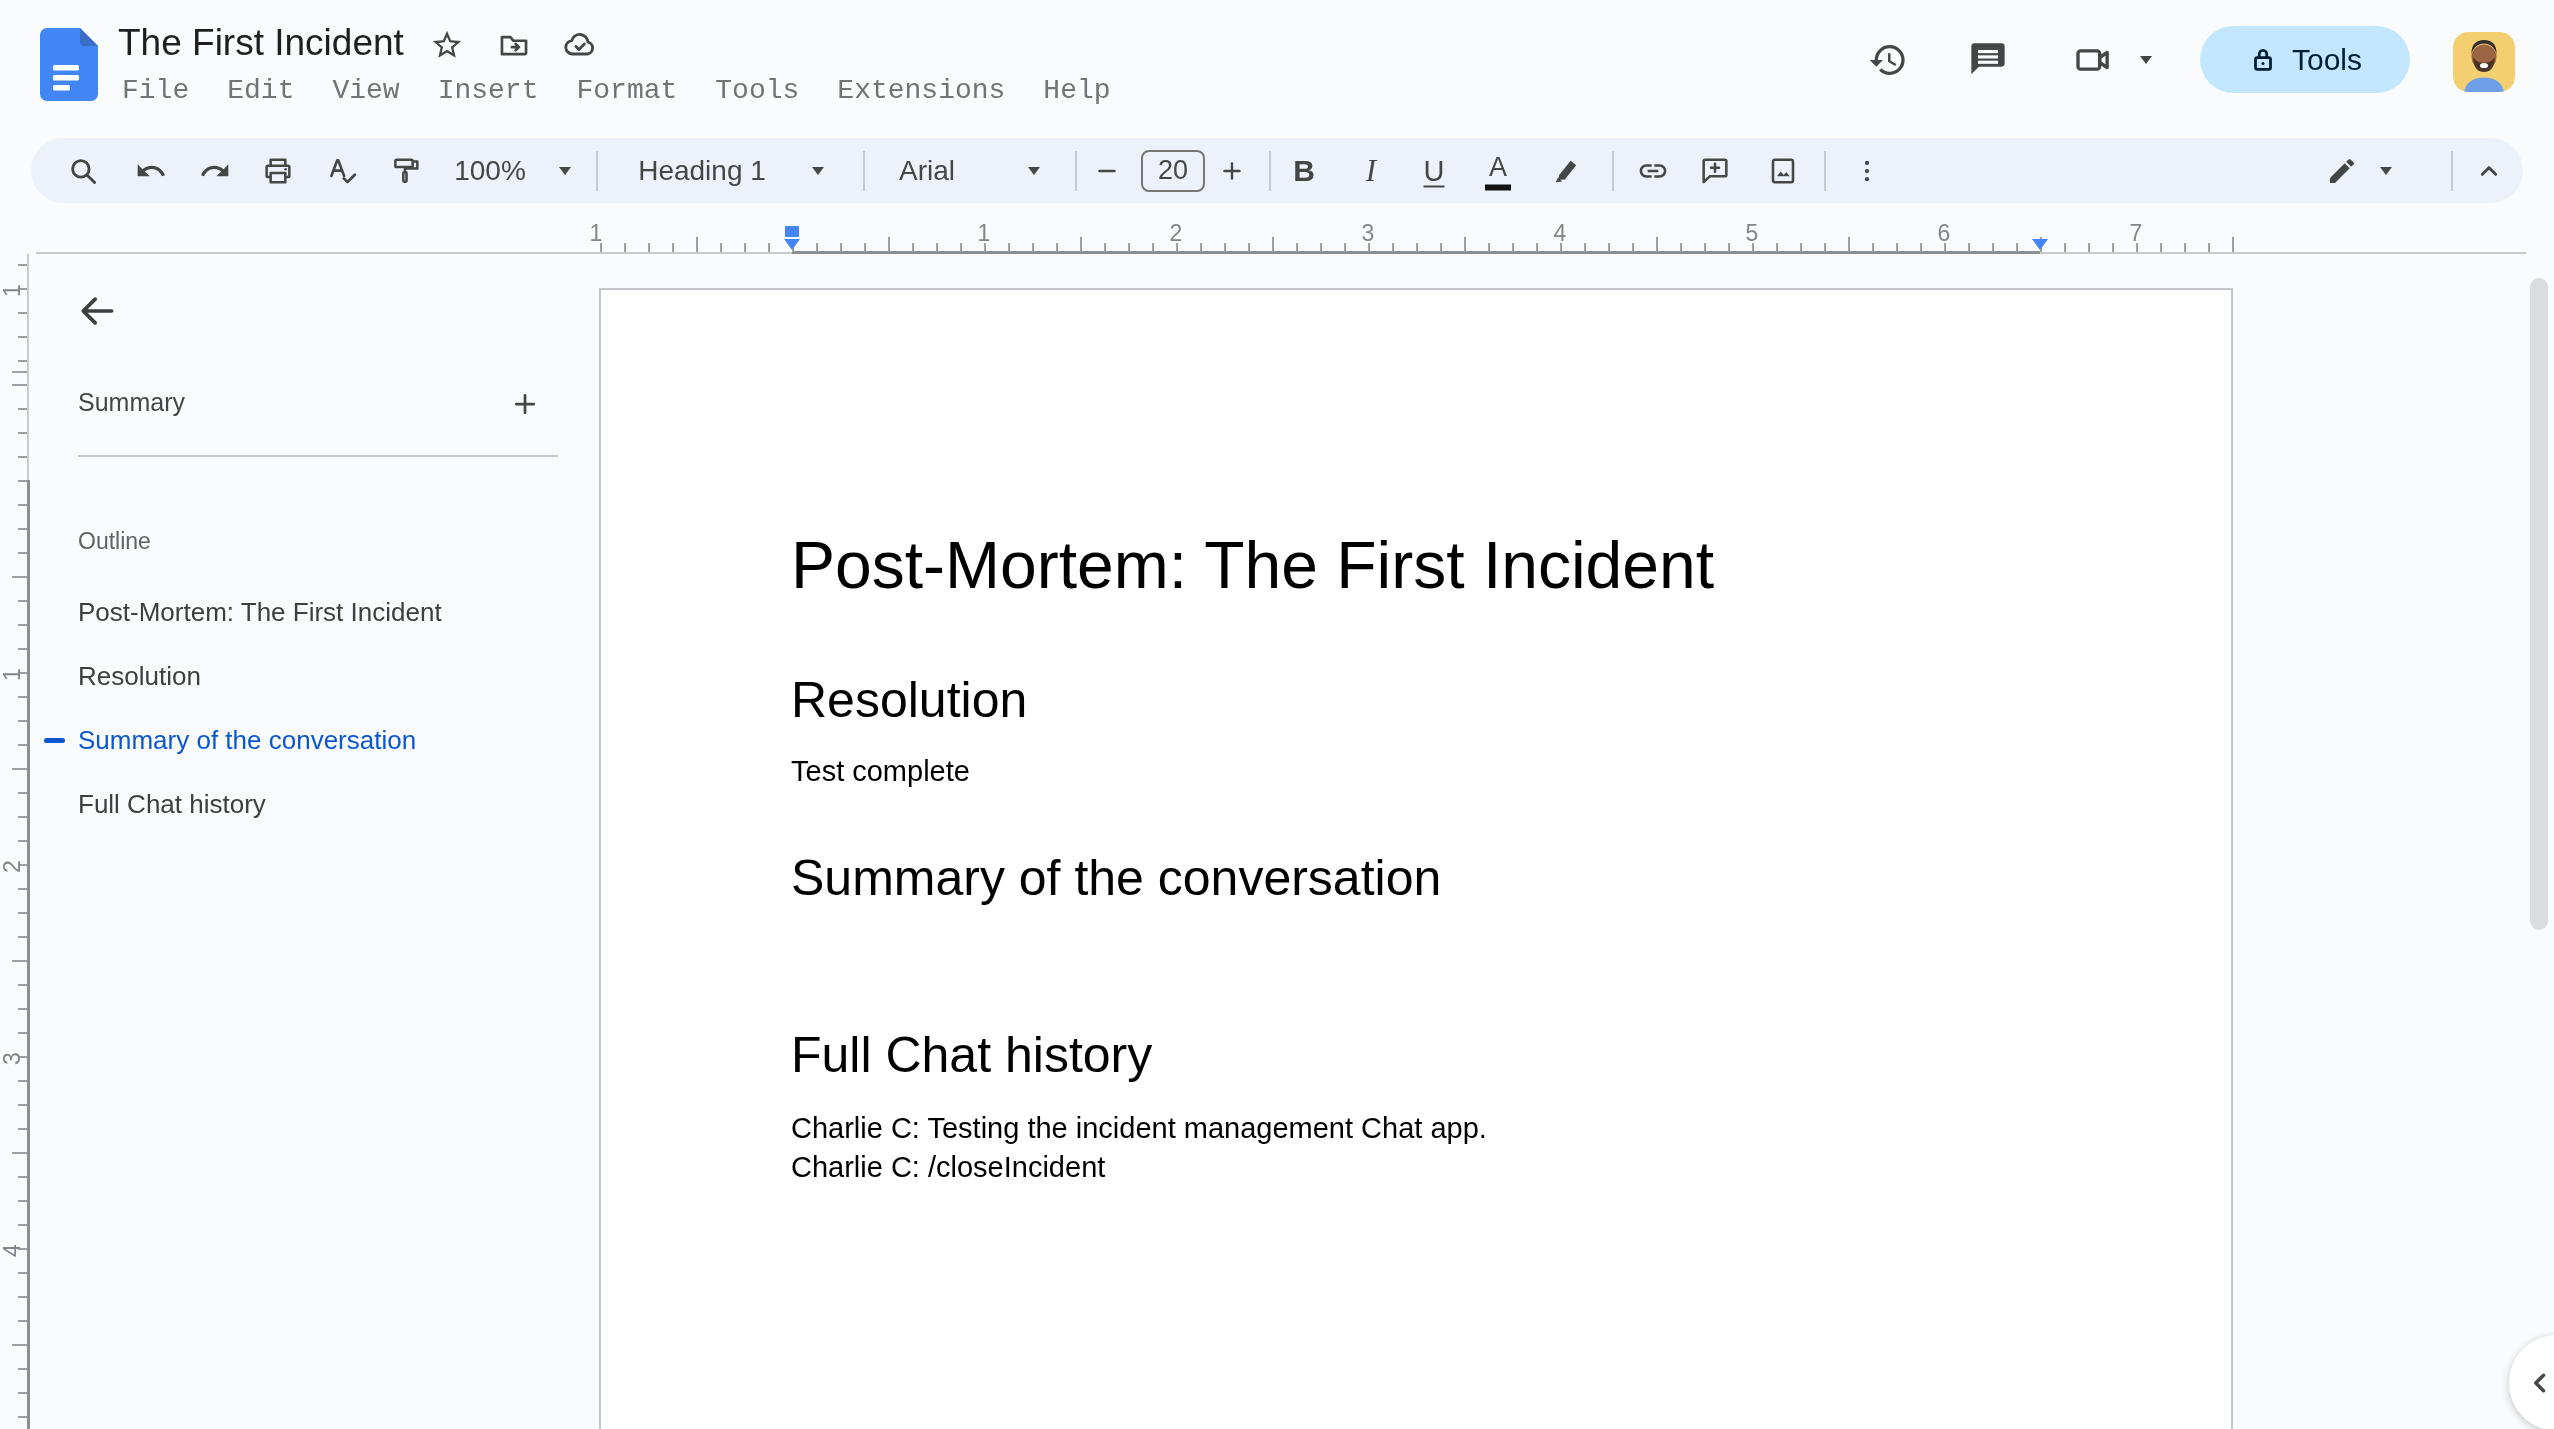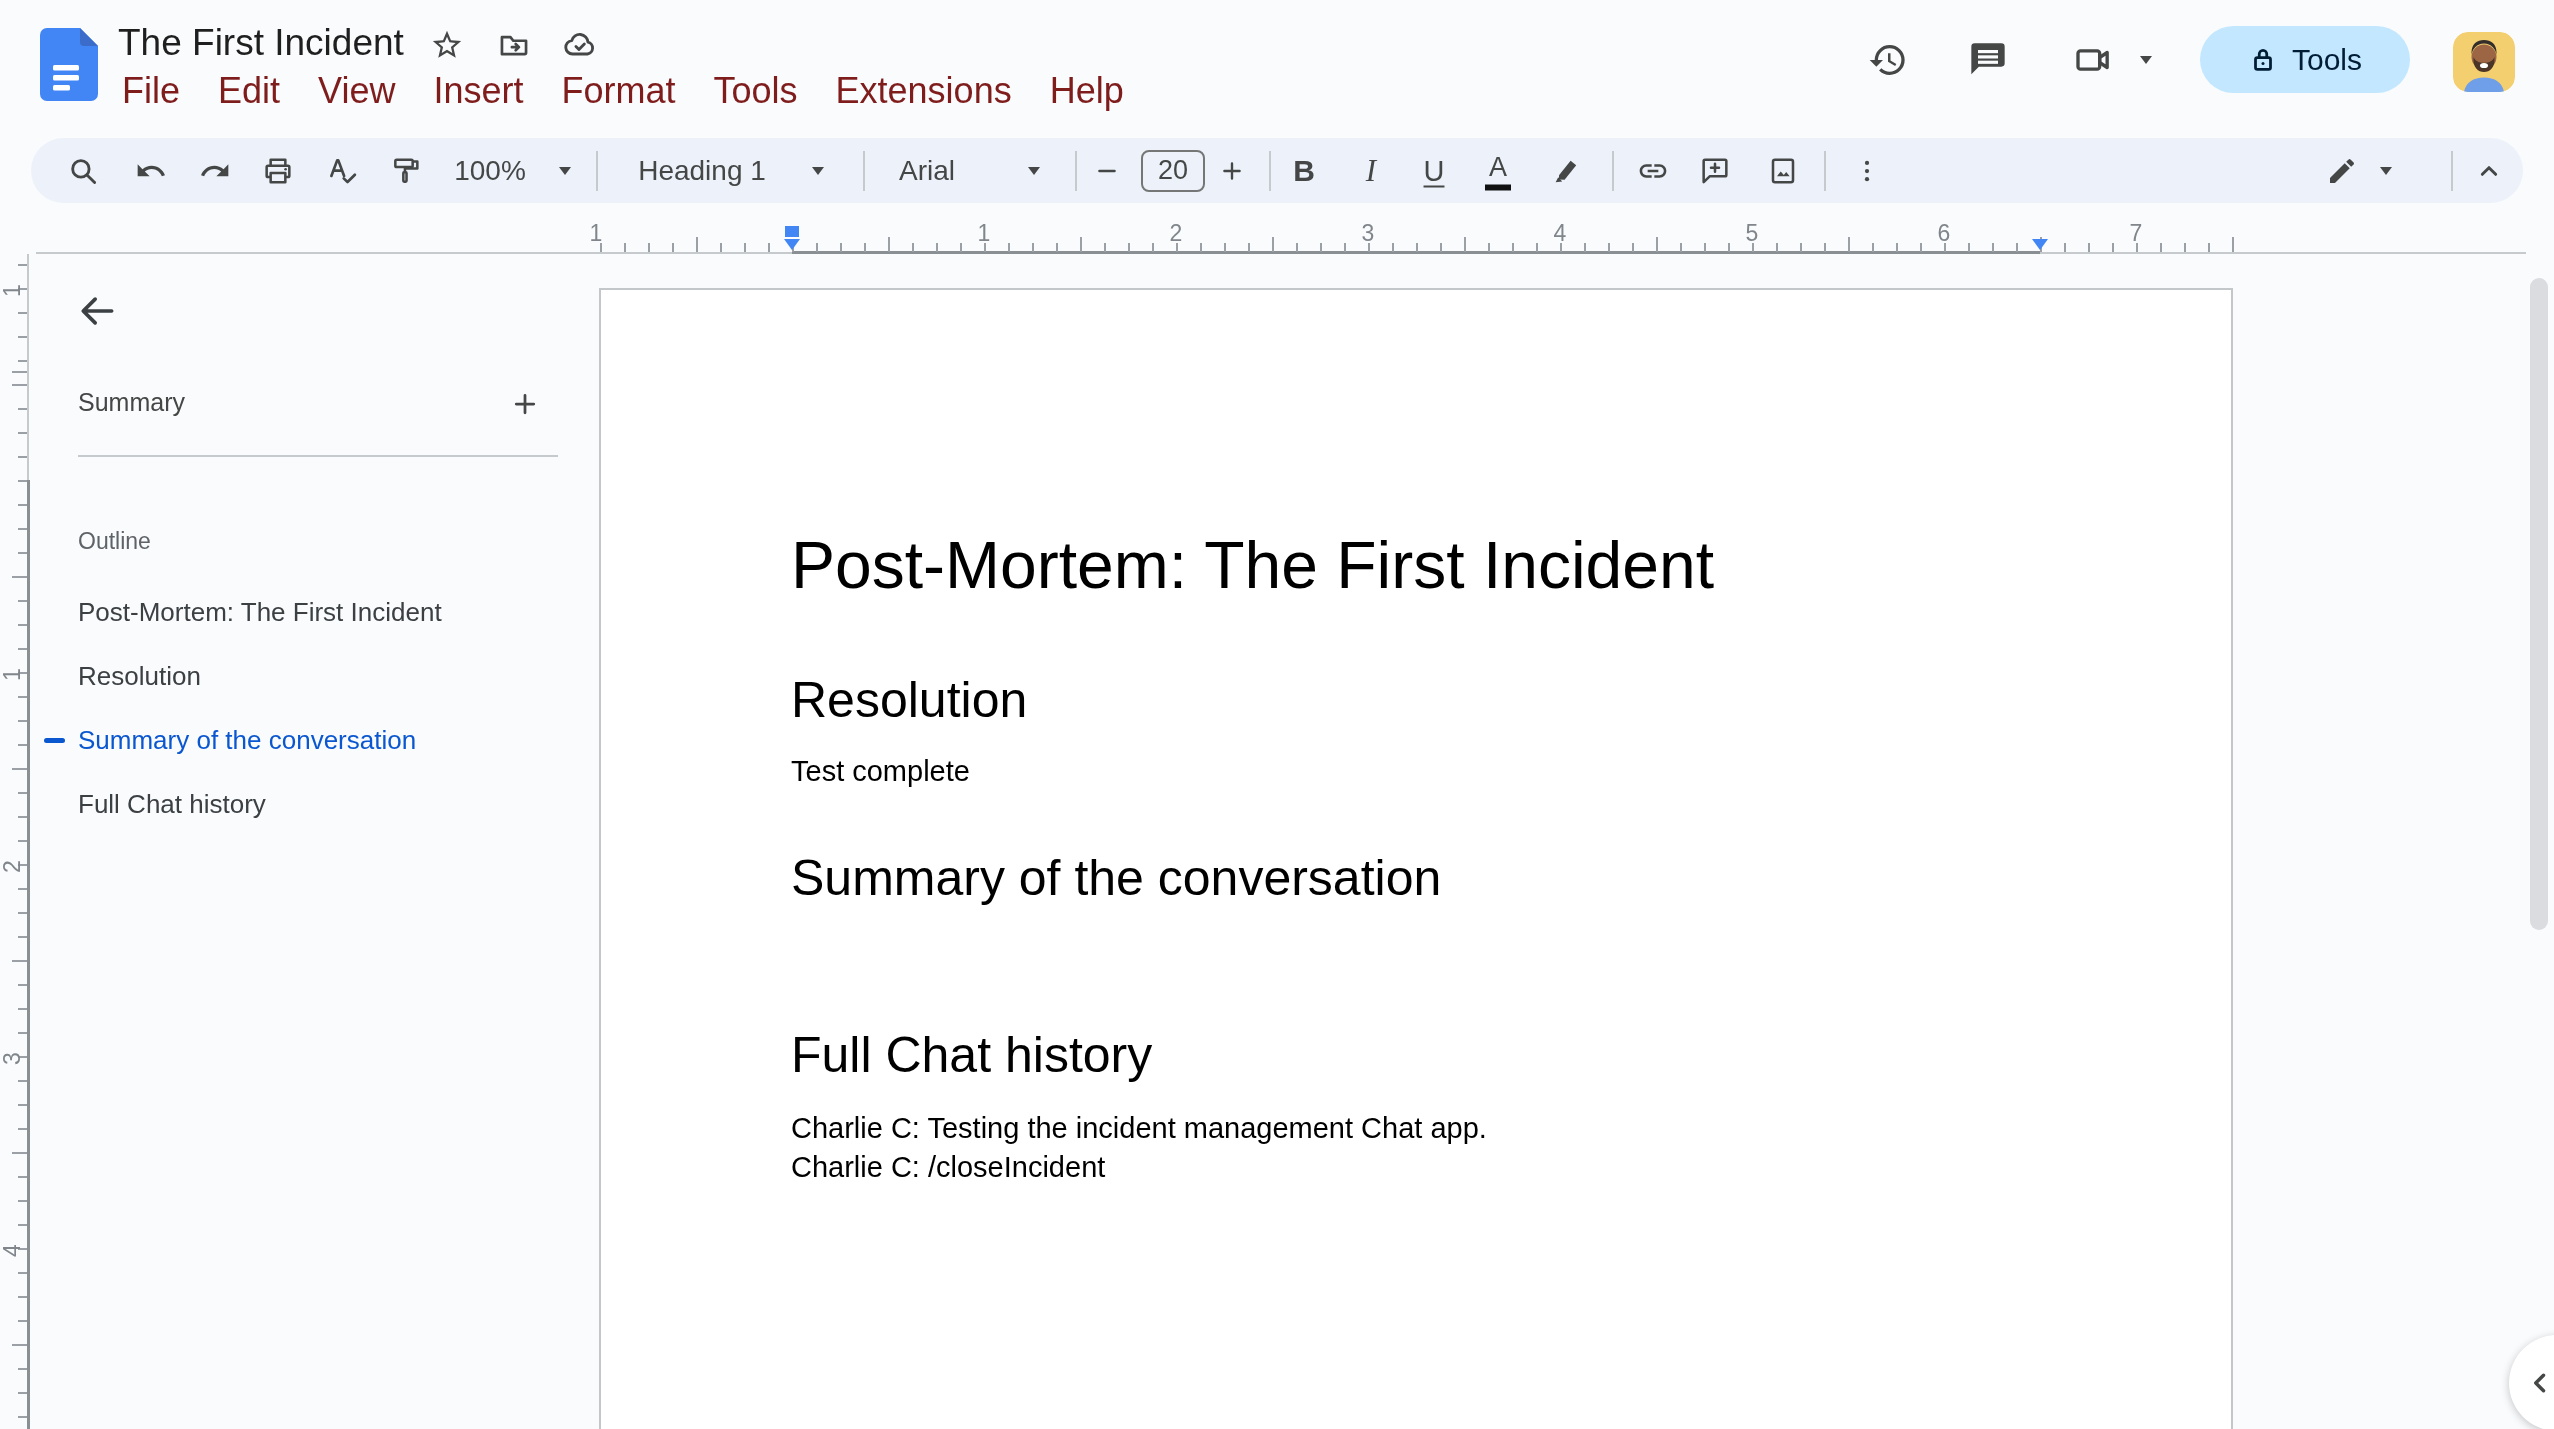--- a/index.html
+++ b/index.html
@@ -5,21 +5,21 @@
   html,body{margin:0;padding:0;background:#f9fbfd;}
   *{box-sizing:border-box;}
   .app{position:relative;width:2554px;height:1429px;background:#f9fbfd;overflow:hidden;
        font-family:"Liberation Sans",sans-serif;color:#1f1f1f;}
   svg{display:block;}
 
   
   .docs-logo{position:absolute;left:40px;top:28px;width:58px;height:73px;cursor:pointer;}
   .doc-title{position:absolute;left:118px;top:22px;font-size:37px;font-weight:500;color:#1f1f1f;white-space:nowrap;}
   .title-icon{position:absolute;top:27px;width:36px;height:36px;display:flex;align-items:center;justify-content:center;cursor:pointer;}
-  .menubar{position:absolute;left:122px;top:73px;display:flex;gap:38px;font-size:36px;color:#7f1d1d;}
+  .menubar{position:absolute;left:122px;top:73px;display:flex;gap:38px;font-size:28px;color:#737373;font-family:Liberation Mono, monospace;}
   .menu-item{cursor:pointer;line-height:36px;}
   .hdr-btn{position:absolute;top:38px;width:44px;height:44px;display:flex;align-items:center;justify-content:center;cursor:pointer;}
   .hdr-caret{position:absolute;top:56px;}
   .caret{width:0;height:0;border-left:6px solid transparent;border-right:6px solid transparent;border-top:8px solid #444746;}
   .share-btn{position:absolute;left:2200px;top:26px;width:210px;height:67px;border-radius:34px;background:#c2e7ff;
              display:flex;align-items:center;justify-content:center;gap:14px;cursor:pointer;}
   .share-btn span{font-size:30px;font-weight:500;color:#001d35;}
   .avatar{position:absolute;left:2453px;top:32px;width:62px;height:60px;border-radius:15px;overflow:hidden;cursor:pointer;}
 
   

